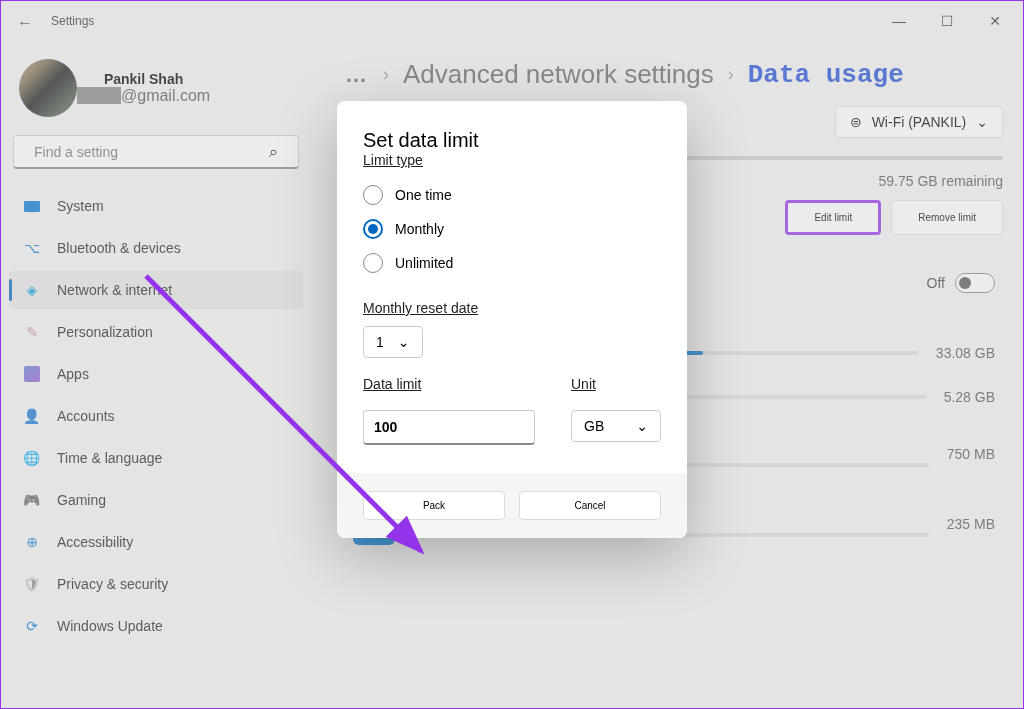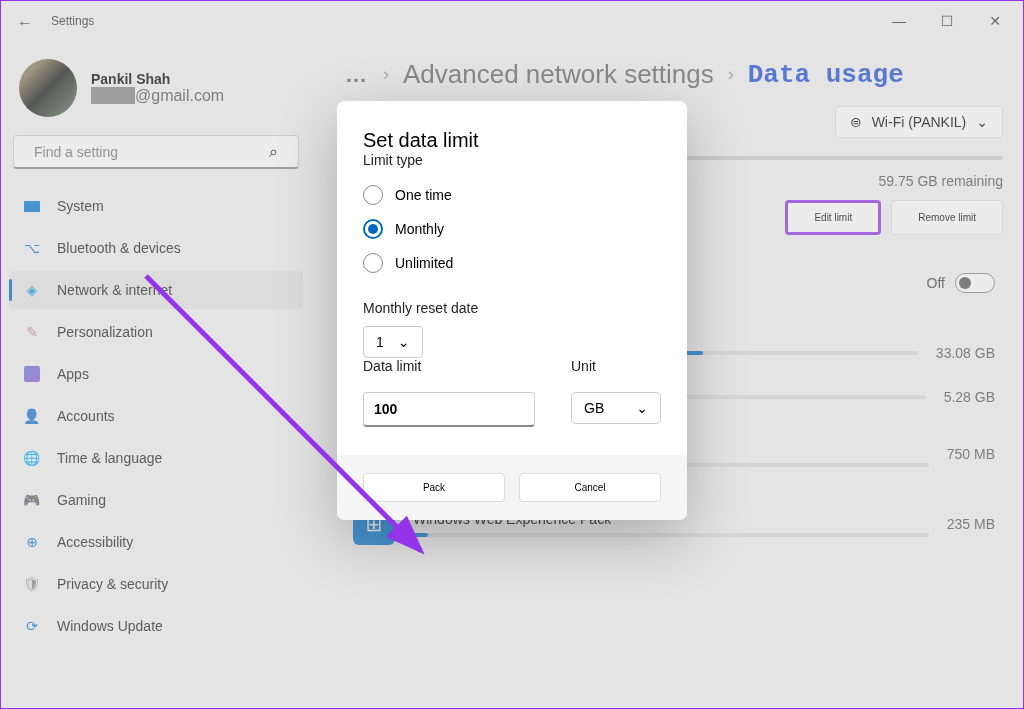--- a/index.html
+++ b/index.html
@@ -5,21 +5,21 @@
 * { margin: 0; padding: 0; box-sizing: border-box; font-family: "Segoe UI", -apple-system, sans-serif; }
 body { width: 1024px; height: 709px; background: #f3f3f3; position: relative; overflow: hidden; border: 1px solid #9333ea; }
 .titlebar { display: flex; align-items: center; height: 40px; padding: 0 8px; }
 .titlebar-left { display: flex; align-items: center; gap: 18px; padding-left: 8px; }
 .back-btn { font-size: 16px; color: #444; cursor: pointer; }
 .app-title { font-size: 12px; color: #333; }
 .titlebar-right { margin-left: auto; display: flex; gap: 28px; padding-right: 10px; }
 .win-btn { font-size: 14px; color: #333; cursor: pointer; width: 20px; text-align: center; }
 .content { display: flex; height: calc(100% - 40px); }
 .sidebar { width: 310px; padding: 12px 8px 0 8px; }
-.profile { display: flex; align-items: center; gap: 14px; padding: 6px 10px 18px 10px; }
+.profile { display: flex; align-items: center; padding: 6px 10px 18px 10px; text-align: center; }
 .avatar { width: 58px; height: 58px; border-radius: 50%; background: linear-gradient(135deg, #8a7a5a 20%, #1a1a1a 50%, #4a5a4a 80%); }
 .profile-name { font-size: 14px; font-weight: 600; }
 .profile-email { font-size: 16px; color: #555; }
 .email-blur { background: #888; color: #888; padding: 0 18px; }
 .search-box { display: flex; align-items: center; background: #fff; border: 1px solid #ccc; border-bottom: 2px solid #888; border-radius: 4px; height: 34px; padding: 0 20px; margin: 0 4px 18px 4px; }
 .search-box input { flex: 1; border: none; outline: none; font-size: 14px; background: transparent; }
 .nav { list-style: none; }
 .nav li { display: flex; align-items: center; gap: 16px; padding: 10px 14px; border-radius: 4px; font-size: 14px; color: #222; cursor: pointer; margin-bottom: 4px; }
 .nav li.active { background: #e6e6e6; position: relative; }
 .nav li.active::before { content: ""; position: absolute; left: 0; top: 8px; bottom: 8px; width: 3px; background: #0067c0; border-radius: 2px; }
@@ -58,29 +58,29 @@
 .ai-blue { background: #0078d4; }
 .usage-info { flex: 1; }
 .usage-name { font-size: 14px; margin-bottom: 6px; }
 .usage-bar-wrap { height: 4px; background: #ddd; border-radius: 2px; width: 100%; }
 .usage-bar { height: 100%; background: #0078d4; border-radius: 2px; }
 .usage-val { font-size: 14px; color: #555; white-space: nowrap; }
 
 .modal-backdrop { position: absolute; inset: 0; background: rgba(200,200,200,0.35); display: flex; align-items: flex-start; justify-content: center; padding-top: 100px; }
 .modal { width: 350px; background: #fff; border-radius: 8px; box-shadow: 0 18px 60px rgba(0,0,0,0.25); padding: 28px 26px 16px 26px; }
 .modal h2 { font-size: 20px; font-weight: 400; }
-.modal-label { font-size: 14px; margin-bottom: 10px; color: #222; }
+.modal-label { font-size: 14px; margin-bottom: 10px; color: #222; text-decoration: underline; }
 .radio-group { margin-bottom: 20px; }
 .radio-row { display: flex; align-items: center; gap: 12px; padding: 7px 0; cursor: pointer; }
 .radio { width: 20px; height: 20px; border-radius: 50%; border: 1px solid #888; position: relative; }
 .radio.checked { border: 2px solid #0067c0; }
 .radio.checked::after { content: ""; position: absolute; inset: 3px; background: #0067c0; border-radius: 50%; }
 .radio-label { font-size: 14px; }
 .select-box { display: inline-flex; align-items: center; gap: 14px; border: 1px solid #ccc; border-radius: 4px; padding: 7px 12px; font-size: 14px; cursor: pointer; }
-.field-row { display: flex; gap: 36px; }
+.field-row { display: flex; gap: 36px; margin-top: 18px; }
 .field-col { flex: 1; }
 .text-input { width: 100%; border: 1px solid #ccc; border-bottom: 2px solid #888; border-radius: 4px; padding: 8px 10px; font-size: 14px; margin-top: 8px; font-weight: bold; }
 .unit-col { width: 90px; }
 .modal-footer { display: flex; gap: 14px; margin: 28px -26px -16px -26px; padding: 18px 26px; background: #f5f5f5; border-radius: 0 0 8px 8px; }
 .modal-footer .btn { flex: 1; text-align: center; padding: 8px 0; }
 
 .arrow-annot { position: absolute; pointer-events: none; z-index: 999; }
 </style>
 </head>
 <body>

